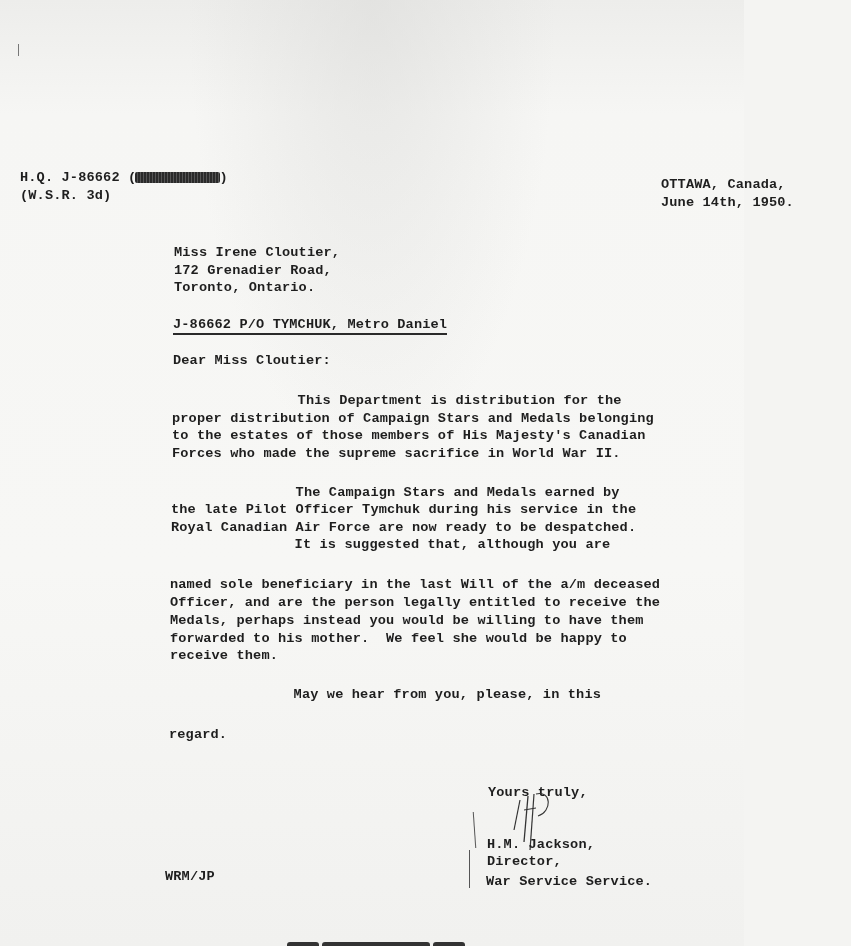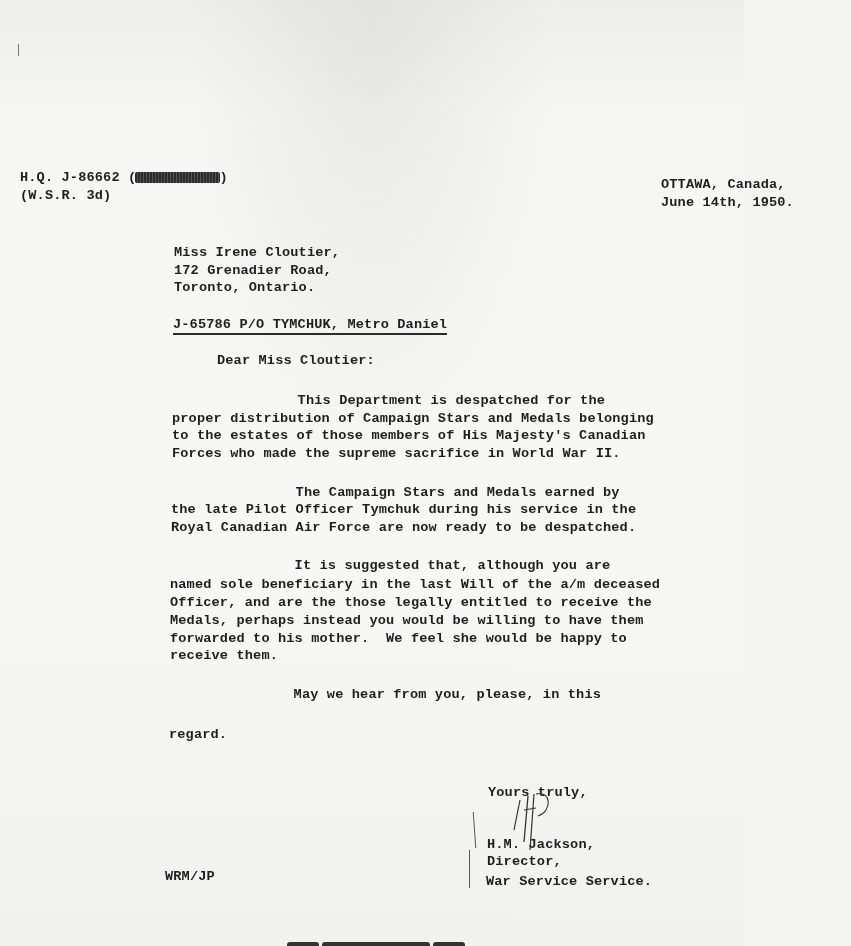--- a/index.html
+++ b/index.html
@@ -76,41 +76,41 @@
   <div class="line" style="left:20px; top:169px;"><span>H.Q. J-86662 (</span><span class="strike">REGISTERED</span><span>)</span></div>
   <div class="line" style="left:20px; top:187px;">(W.S.R. 3d)</div>
 
   <div class="line" style="left:661px; top:176px;">OTTAWA, Canada,</div>
   <div class="line" style="left:661px; top:194px;">June 14th, 1950.</div>
 
   <div class="line" style="left:174px; top:244px;">Miss Irene Cloutier,</div>
   <div class="line" style="left:174px; top:262px;">172 Grenadier Road,</div>
   <div class="line" style="left:174px; top:279px;">Toronto, Ontario.</div>
 
-  <div class="line" style="left:173px; top:316px;"><span class="underline">J-65786 P/O TYMCHUK, Metro Daniel</span></div>
+  <div class="line" style="left:173px; top:316px;"><span class="underline">J-86662 P/O TYMCHUK, Metro Daniel</span></div>
 
-  <div class="line" style="left:173px; top:352px;margin-left:44px;">Dear Miss Cloutier:</div>
+  <div class="line" style="left:173px; top:352px;">Dear Miss Cloutier:</div>
 
   <div>
-    <div class="line" style="left:173px; top:392px;">               This Department is despatched for the</div>
+    <div class="line" style="left:173px; top:392px;">               This Department is distribution for the</div>
     <div class="line" style="left:172px; top:410px;">proper distribution of Campaign Stars and Medals belonging</div>
     <div class="line" style="left:172px; top:427px;">to the estates of those members of His Majesty's Canadian</div>
     <div class="line" style="left:172px; top:445px;">Forces who made the supreme sacrifice in World War II.</div>
   </div>
 
   <div>
     <div class="line" style="left:171px; top:484px;text-align:center;">               The Campaign Stars and Medals earned by</div>
     <div class="line" style="left:171px; top:501px;">the late Pilot Officer Tymchuk during his service in the</div>
     <div class="line" style="left:171px; top:519px;">Royal Canadian Air Force are now ready to be despatched.</div>
   </div>
 
   <div>
-    <div class="line" style="left:170px; top:557px;">               It is suggested that, although you are</div>
+    <div class="line" style="left:170px; top:536px;">               It is suggested that, although you are</div>
     <div class="line" style="left:170px; top:576px;">named sole beneficiary in the last Will of the a/m deceased</div>
-    <div class="line" style="left:170px; top:594px;">Officer, and are the those legally entitled to receive the</div>
+    <div class="line" style="left:170px; top:594px;">Officer, and are the person legally entitled to receive the</div>
     <div class="line" style="left:170px; top:612px;">Medals, perhaps instead you would be willing to have them</div>
     <div class="line" style="left:170px; top:630px;">forwarded to his mother.  We feel she would be happy to</div>
     <div class="line" style="left:170px; top:647px;font-family:Liberation Mono, monospace;">receive them.</div>
   </div>
 
   <div>
     <div class="line" style="left:169px; top:686px;">               May we hear from you, please, in this</div>
     <div class="line" style="left:169px; top:726px;">regard.</div>
   </div>
 

